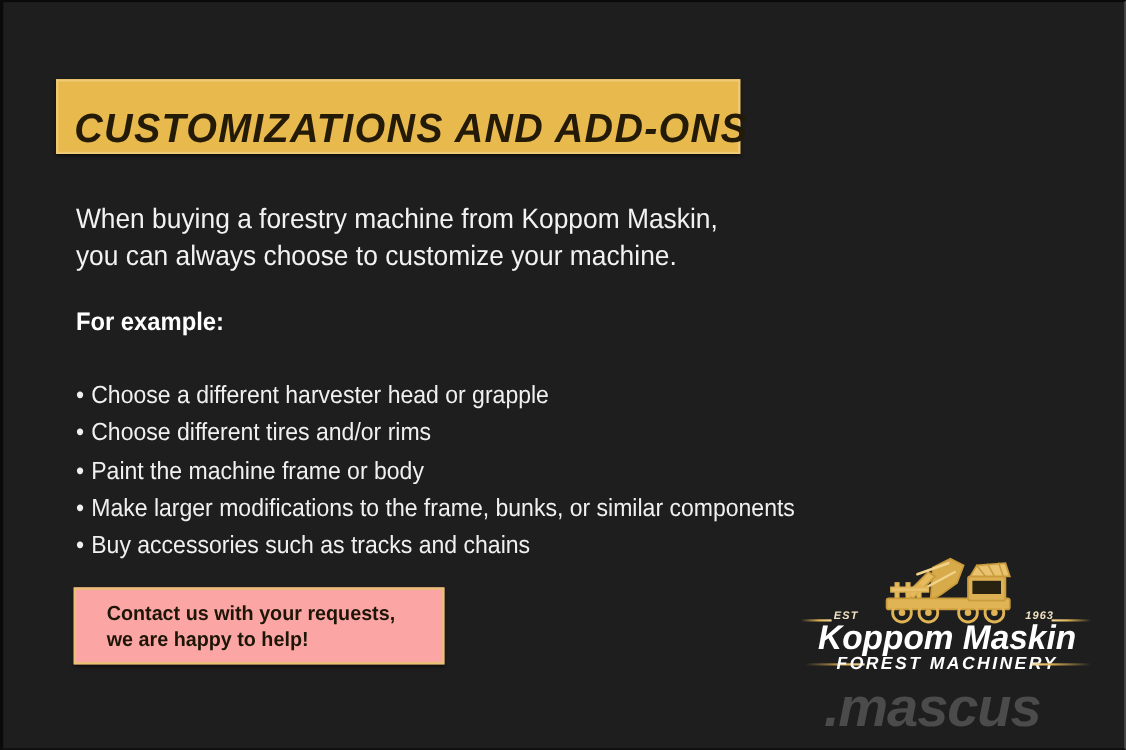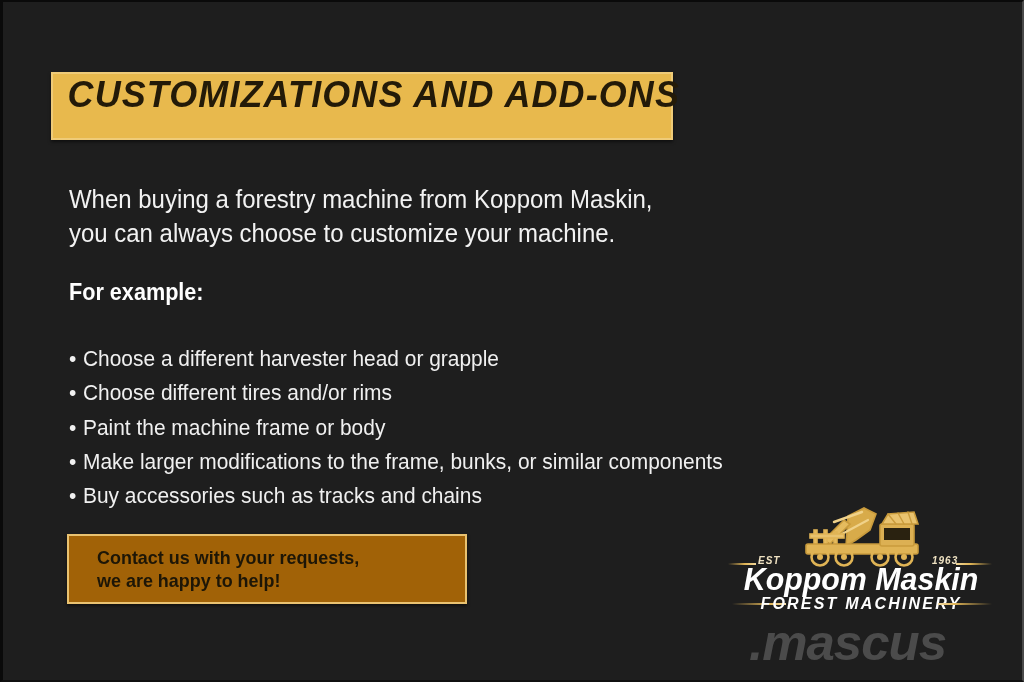--- a/index.html
+++ b/index.html
@@ -28,21 +28,21 @@
   .title-banner {
     position: absolute;
     left: 48px;
     top: 70px;
     width: 622px;
     height: 68px;
     background: #e8b94d;
     border: 2px solid #efcb78;
     box-sizing: border-box;
     display: flex;
-    align-items: flex-start;
+    align-items: flex-end;
     box-shadow: 0 2px 3px rgba(0,0,0,0.5);
   }
   .title-text {
     font-family: "Liberation Sans Narrow", "Liberation Sans", sans-serif;
     font-weight: bold;
     font-style: italic;
     font-size: 37px;
     letter-spacing: 1.2px;
     color: #231a08;
     padding-left: 15px;
@@ -105,23 +105,23 @@
     width: 15px;
     color: #f0f0f0;
     font-size: 22.5px;
   }
 
   
   .cta-box {
     position: absolute;
     left: 64px;
     top: 532px;
-    width: 400px;
+    width: 337px;
     height: 70px;
-    background: #a16207;
+    background: #fca5a5;
     border: 2px solid #e9c271;
     box-sizing: border-box;
     display: flex;
     flex-direction: column;
     justify-content: center;
     padding-left: 28px;
     box-shadow: 0 2px 3px rgba(0,0,0,0.5);
   }
   .cta-line {
     font-family: "Liberation Sans Narrow", "Liberation Sans", sans-serif;

